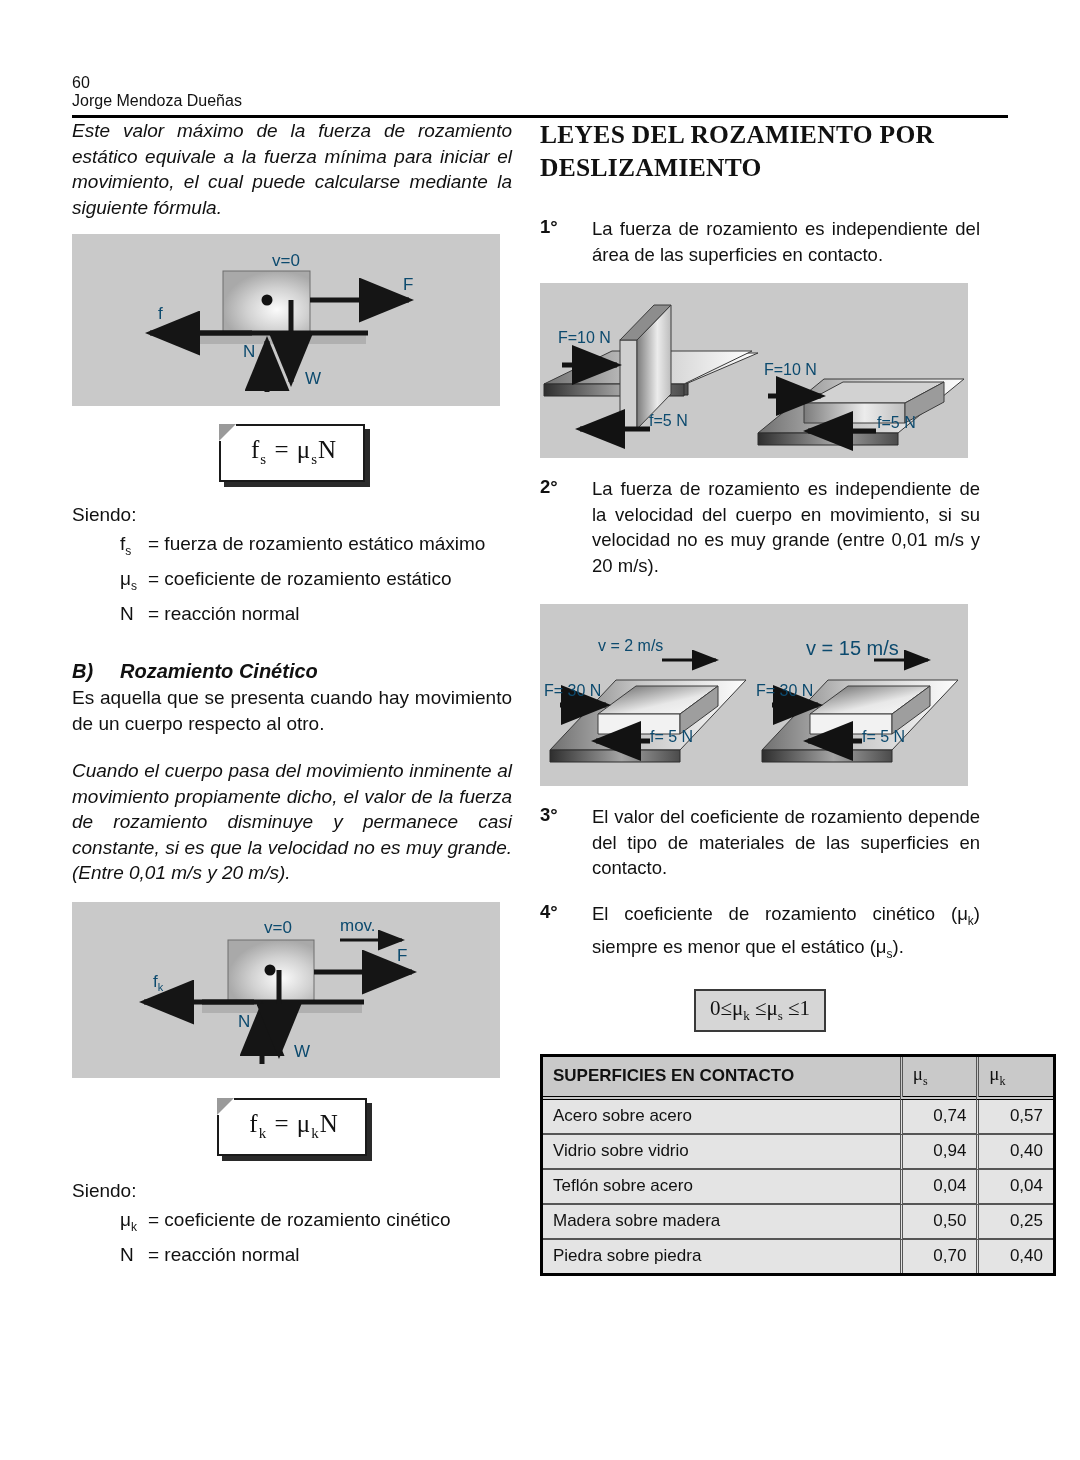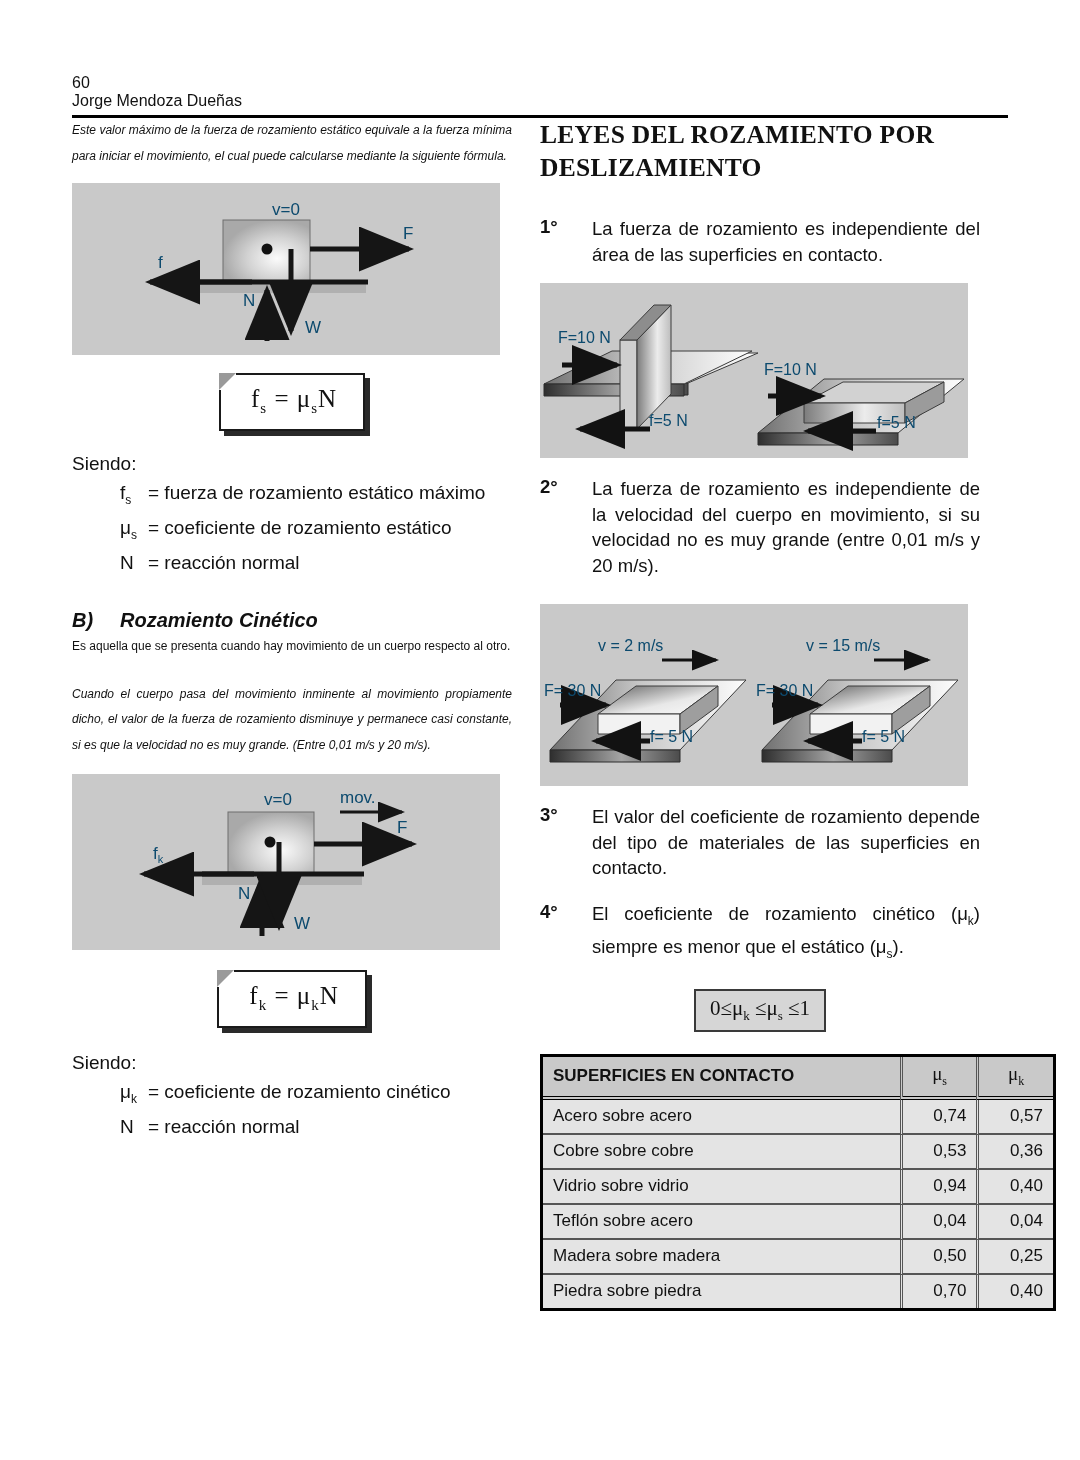--- a/index.html
+++ b/index.html
@@ -37,21 +37,21 @@
   .col {
     position: absolute;
     top: 118px;
     width: 440px;
   }
   #left-col  { left: 72px;  }
   #right-col { left: 540px; }
 
   p.body-text {
     margin: 0;
-    font-size: 12px;
+    font-size: 19px;
     line-height: 25.5px;
     text-align: justify;
   }
   p.italic-text {
     font-style: italic;
   }
   .indent-48 { margin-left: 48px; }
 
   
   .diagram {
@@ -182,21 +182,21 @@
   table.coef thead th {
     background: #c9c9c9;
     font-weight: bold;
     font-size: 17px;
     border-bottom: 4px double #000;
   }
   table.coef thead th.mu {
     font-family: "Liberation Serif", serif;
     font-size: 19px;
     font-weight: normal;
-    text-align: center;
+    text-align: left;
   }
   table.coef thead th.mu sub { font-size: 12px; }
   table.coef th.surf { text-align: left; }
   table.coef td.name { text-align: left; }
   table.coef td.val  { text-align: right; }
   table.coef .colsep {
     border-left: 3px double #555;
   }
   table.coef tbody tr:last-child td { border-bottom: none; }
 </style>
@@ -461,21 +461,21 @@
         <polygon points="270,110 352,110 352,130 270,130" fill="#f2f2f2" stroke="#3c3c3c" stroke-width="1"></polygon>
         <polygon points="352,110 390,82 390,102 352,130" fill="#9e9e9e" stroke="#3c3c3c" stroke-width="1"></polygon>
         <line x1="334" y1="56" x2="388" y2="56" stroke="#121212" stroke-width="3" marker-end="url(#arrDsm)"></line>
         <line x1="232" y1="101" x2="278" y2="101" stroke="#121212" stroke-width="5" marker-end="url(#arrD)"></line>
         <line x1="322" y1="137" x2="268" y2="137" stroke="#121212" stroke-width="5" marker-end="url(#arrD)"></line>
       </g>
     </svg>
     <span class="dlabel" style="left:58px;top:33px;font-size:16px;">v = 2 m/s</span>
     <span class="dlabel" style="left:4px;top:78px;font-size:16px;">F= 30 N</span>
     <span class="dlabel" style="left:110px;top:124px;font-size:16px;">f= 5 N</span>
-    <span class="dlabel" style="left:266px;top:33px;font-size:16px;">v = 15 m/s</span>
+    <span class="dlabel" style="left:266px;top:33px;font-size:20px;">v = 15 m/s</span>
     <span class="dlabel" style="left:216px;top:78px;font-size:16px;">F= 30 N</span>
     <span class="dlabel" style="left:322px;top:124px;font-size:16px;">f= 5 N</span>
   </div>
 
   <div class="law" style="margin-top:18px;">
     <span class="num">3°</span>
     <p>El valor del coeficiente de rozamiento depende del tipo de materiales de las superficies en contacto.</p>
   </div>
 
   <div class="law" style="margin-top:20px;">
@@ -495,25 +495,20 @@
         <th class="surf">SUPERFICIES EN CONTACTO</th>
         <th class="mu colsep"><span>μ</span><sub>s</sub></th>
         <th class="mu colsep"><span>μ</span><sub>k</sub></th>
       </tr>
     </thead>
     <tbody>
       <tr>
         <td class="name">Acero sobre acero</td>
         <td class="val colsep">0,74</td>
         <td class="val colsep">0,57</td>
-      </tr>
-      <tr>
-        <td class="name">Cobre sobre cobre</td>
-        <td class="val colsep">0,53</td>
-        <td class="val colsep">0,36</td>
       </tr>
       <tr>
         <td class="name">Vidrio sobre vidrio</td>
         <td class="val colsep">0,94</td>
         <td class="val colsep">0,40</td>
       </tr>
       <tr>
         <td class="name">Teflón sobre acero</td>
         <td class="val colsep">0,04</td>
         <td class="val colsep">0,04</td>

